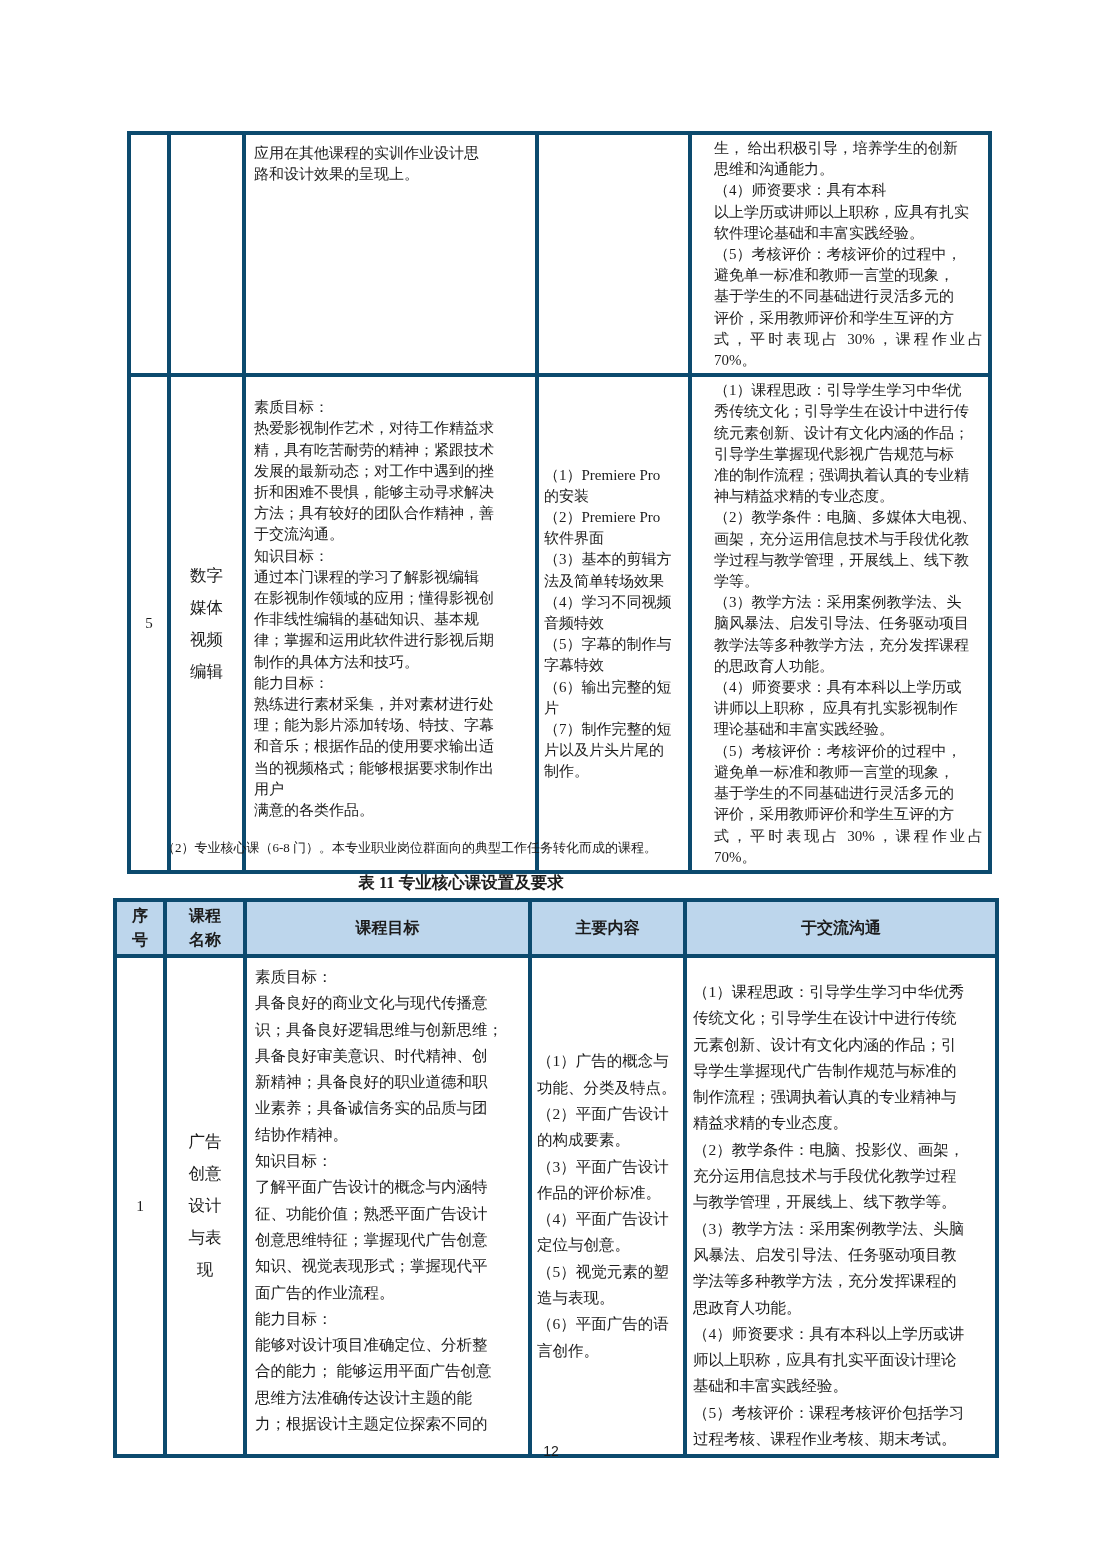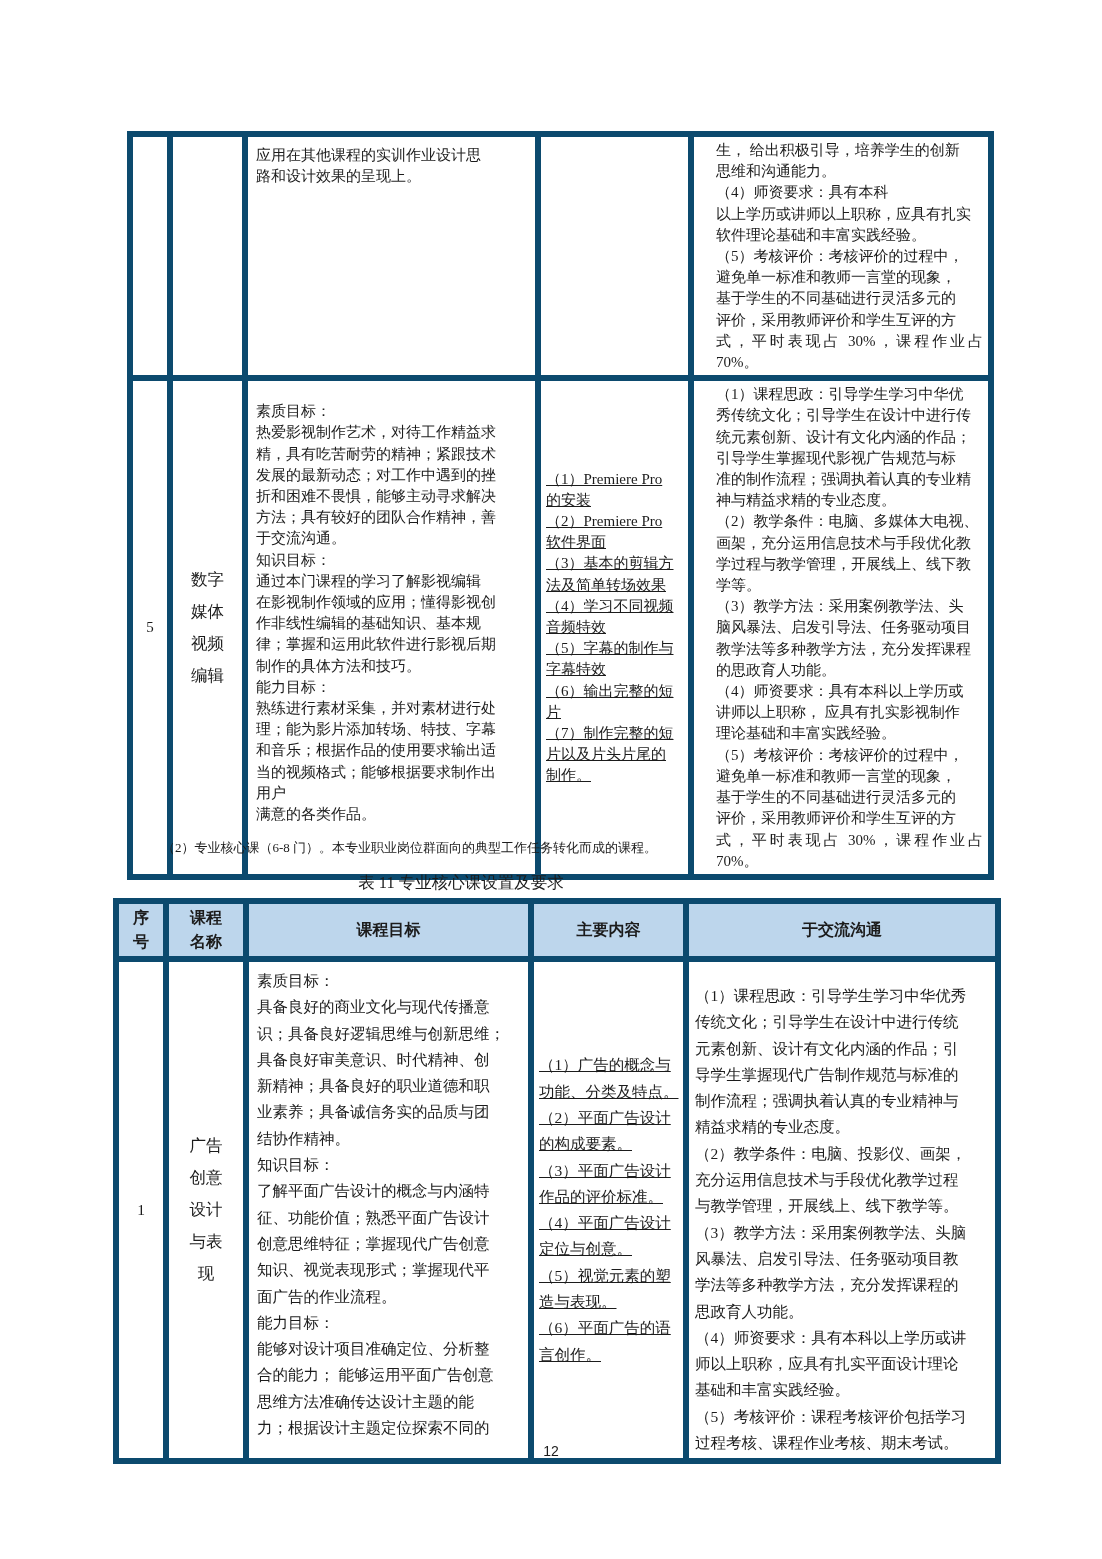--- a/index.html
+++ b/index.html
@@ -5,42 +5,42 @@
   html,body{margin:0;padding:0;background:#e8e8e8;}
   .page{
     position:relative;
     width:1102px;height:1559px;
     background:#ffffff;
     font-family:"Liberation Serif","DejaVu Serif",serif;
     color:#1c1c1c;
     overflow:hidden;
   }
   table{border-collapse:collapse;table-layout:fixed;position:absolute;}
-  td,th{border:6px solid #0c4a6e;vertical-align:top;overflow:hidden;box-sizing:border-box;padding:2px 8px;}
+  td,th{border:4px solid #0c4a6e;vertical-align:top;overflow:hidden;box-sizing:border-box;padding:2px 8px;}
   .ml{white-space:pre-wrap;text-align:justify;}
-  .mid{vertical-align:middle;text-decoration:underline;}
+  .mid{vertical-align:middle;}
   .ctr{text-align:center;vertical-align:middle;}
 
   
   .t1{left:127px;top:131px;width:861px;font-size:15px;line-height:21.2px;}
   .t1 .r0{height:221px;}
   .t1 .r1{height:468px;}
   .t1 td.obj-pad{padding-top:20px;}
   .t1 td.obj-top{padding-top:8px;}
   .t1 td.req{padding-top:3px;padding-left:22px;padding-right:5px;}
   .t1 td.cont{padding-left:5px;padding-right:4px;}
 
   
   .para{
     position:absolute;left:113px;top:836px;width:882px;
     font-size:13px;line-height:24px;padding-left:49px;box-sizing:border-box;
   }
   .caption{
     position:absolute;left:0;top:872px;width:922px;
-    text-align:center;font-size:16.5px;font-weight:normal;
+    text-align:center;font-size:16.5px;font-weight:bold;
   }
 
   
   .t2{left:113px;top:898px;width:882px;font-size:15.5px;line-height:26.3px;}
   .t2 .hrow{height:54px;margin-top:16px;}
   .t2 .hrow th{
     background:#bdd6ec;font-size:16px;line-height:24px;
     text-align:center;vertical-align:middle;font-weight:bold;padding:2px 2px;
   }
   .t2 .r1{height:473px;}

